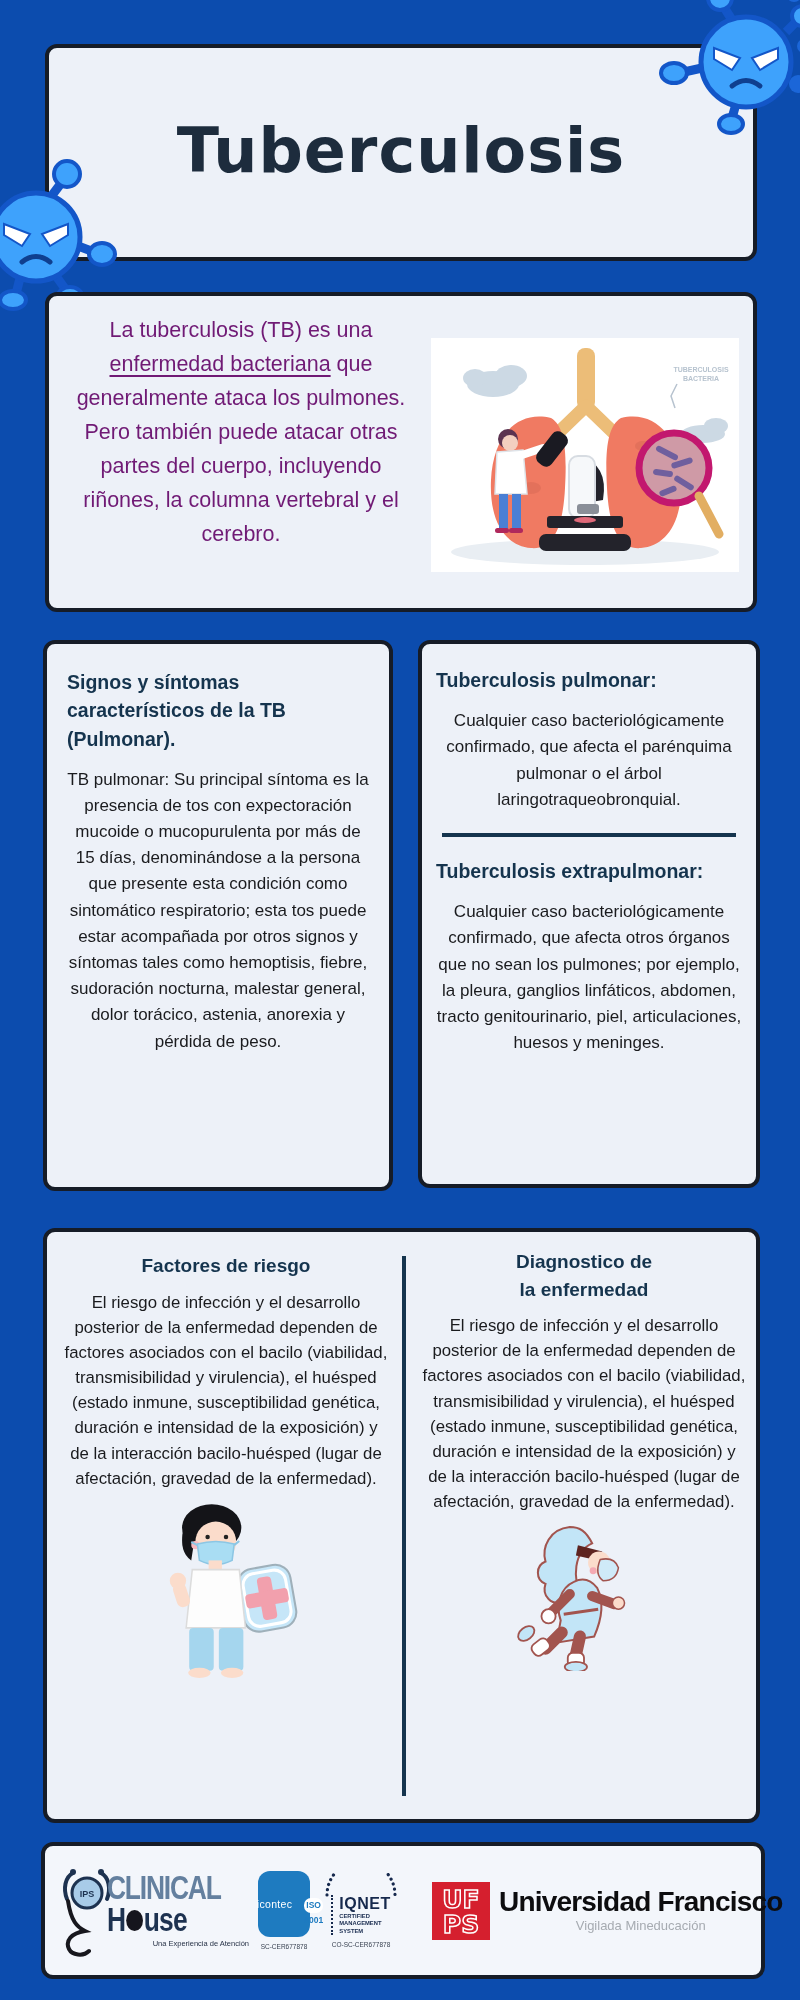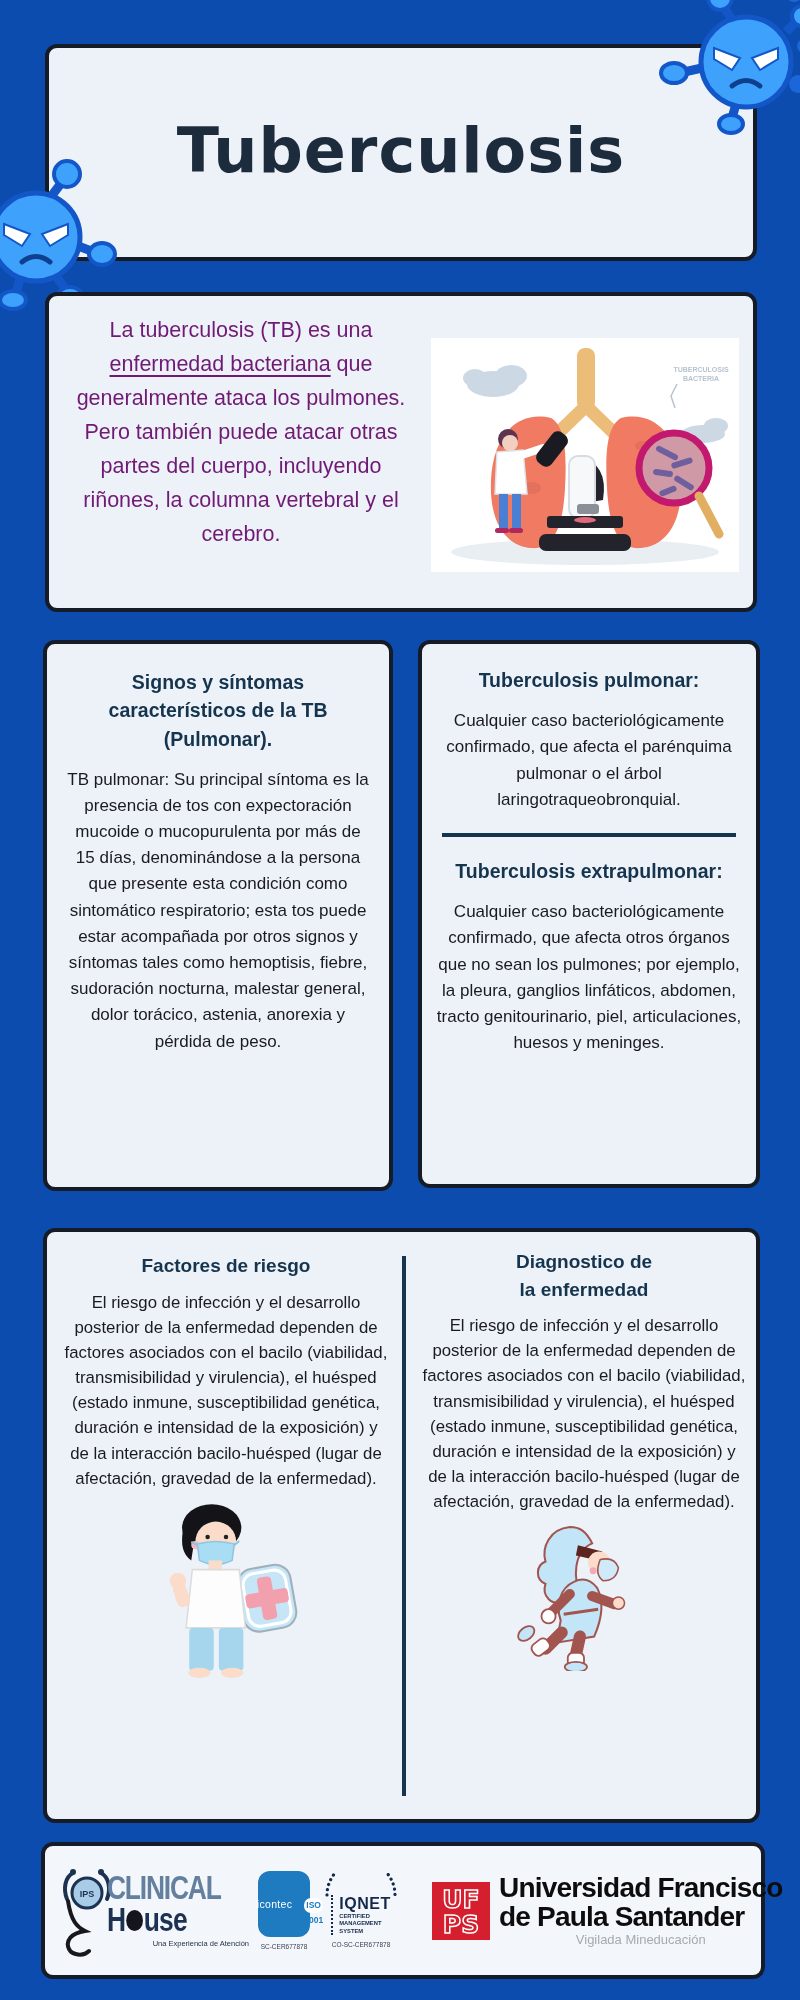--- a/index.html
+++ b/index.html
@@ -18,21 +18,21 @@
   
   .intro-card{left:45px;top:292px;width:712px;height:320px;}
   .intro-text{position:absolute;left:12px;top:18px;width:360px;margin:0;text-align:center;
               font-size:21.5px;line-height:1.58;color:#701a75;}
   .intro-text .u{text-decoration:underline;text-underline-offset:4px;}
   .illu{position:absolute;left:382px;top:42px;width:308px;height:234px;background:#ffffff;}
 
   
   .symptoms-card{left:43px;top:640px;width:350px;height:551px;padding:24px 20px;}
   .types-card{left:418px;top:640px;width:342px;height:548px;padding:22px 14px;}
-  .card h2{margin:0 0 14px 0;text-align:center;font-size:19.5px;line-height:1.45;
+  .card h2{margin:0 0 14px 0;font-size:19.5px;line-height:1.45;
            color:#15344e;font-weight:bold;}
   .body-txt{margin:0;text-align:center;font-size:17px;line-height:1.54;color:#1a1b1e;}
   .divider-h{height:4px;background:#15344e;border:none;margin:20px auto;width:96%;}
 
   
   .main3-card{left:43px;top:1228px;width:717px;height:595px;}
   .col{position:absolute;top:0;height:100%;display:flex;flex-direction:column;align-items:center;
        box-sizing:border-box;padding:20px 14px 8px 14px;}
   .col-left{left:0;width:355px;padding-left:17px;}
   .col-right{left:361px;width:352px;padding-top:16px;}
@@ -299,21 +299,20 @@
       </div>
 
       <div class="ufps-group">
         <svg width="58" height="58" viewBox="0 0 58 58">
           <rect width="58" height="58" fill="#d51f2e"></rect>
           <text x="29" y="26" text-anchor="middle" font-size="25" font-weight="bold" font-family="DejaVu Sans, sans-serif" fill="#d51f2e" stroke="#ffffff" stroke-width="1.5">UF</text>
           <text x="29" y="51" text-anchor="middle" font-size="25" font-weight="bold" font-family="DejaVu Sans, sans-serif" fill="#d51f2e" stroke="#ffffff" stroke-width="1.5">PS</text>
         </svg>
         <div class="uni-text">
           <span class="uni-line">Universidad Francisco</span>
-          <span class="uni-line">de Paula Santander</span>
           <span class="uni-note">Vigilada Mineducación</span>
         </div>
       </div>
 
     </div>
   </section>
 
 </div>
 
 </body></html>

